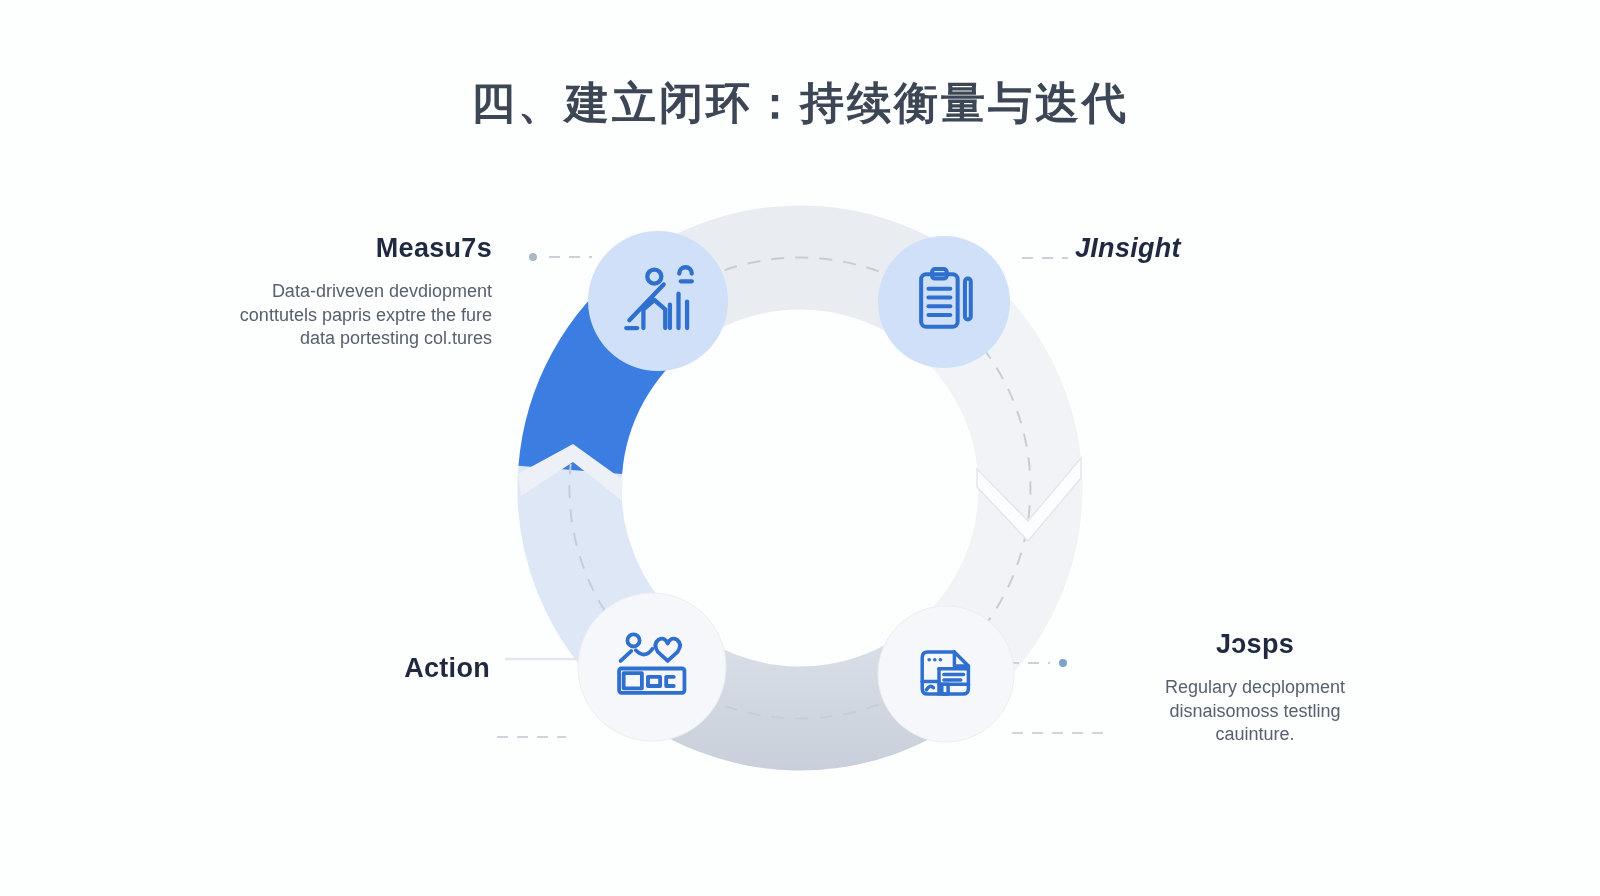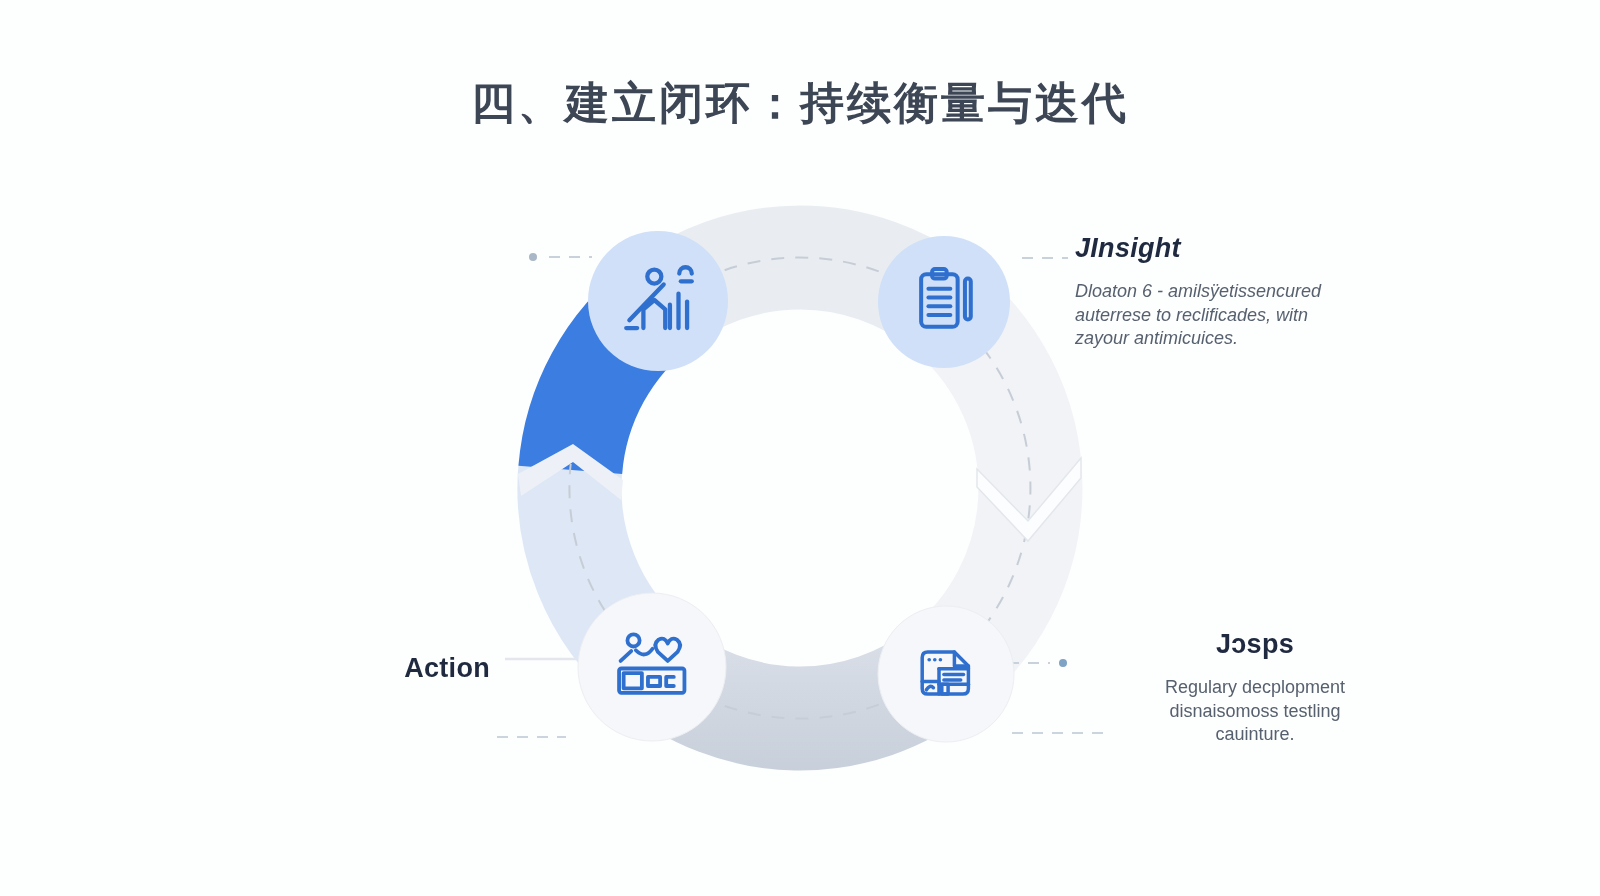--- a/index.html
+++ b/index.html
@@ -119,26 +119,29 @@
       <path d="M40,44 V80"></path>
       <path d="M47,52 H75"></path>
       <path d="M47,60 H71"></path>
       <path d="M16,62 H40"></path>
       <path d="M40,66 H82"></path>
       <rect x="44" y="66" width="9" height="14"></rect>
       <path d="M22,74 Q27,66 32,71"></path>
     </g>
   </svg>
 
+  <div class="quad quad-measure">
+    <h2>Measu7s</h2>
+    <p>Data-driveven devdiopment
+conttutels papris exptre the fure
+data portesting col.tures</p>
+  </div>
 
   <div class="quad quad-insight">
     <h2>JInsight</h2>
-    <p>Dloaton 6 - amilsÿetissencured
-auterrese to reclificades, witn
-zayour antimicuices.</p>
   </div>
 
   <div class="quad quad-action">
     <h2>Action</h2>
   </div>
 
   <div class="quad quad-deploy">
     <h2>Jɔsps</h2>
     <p>Regulary decplopment
 disnaisomoss testling

